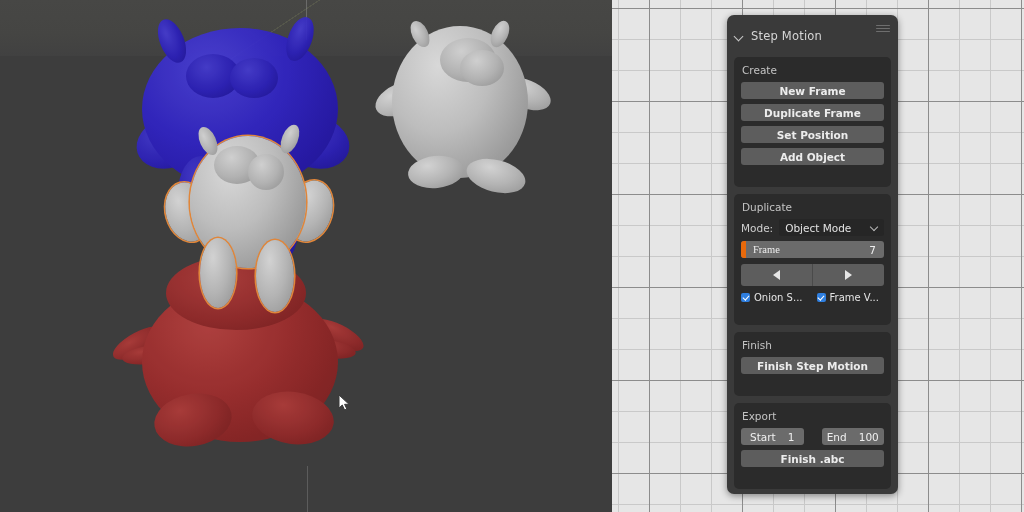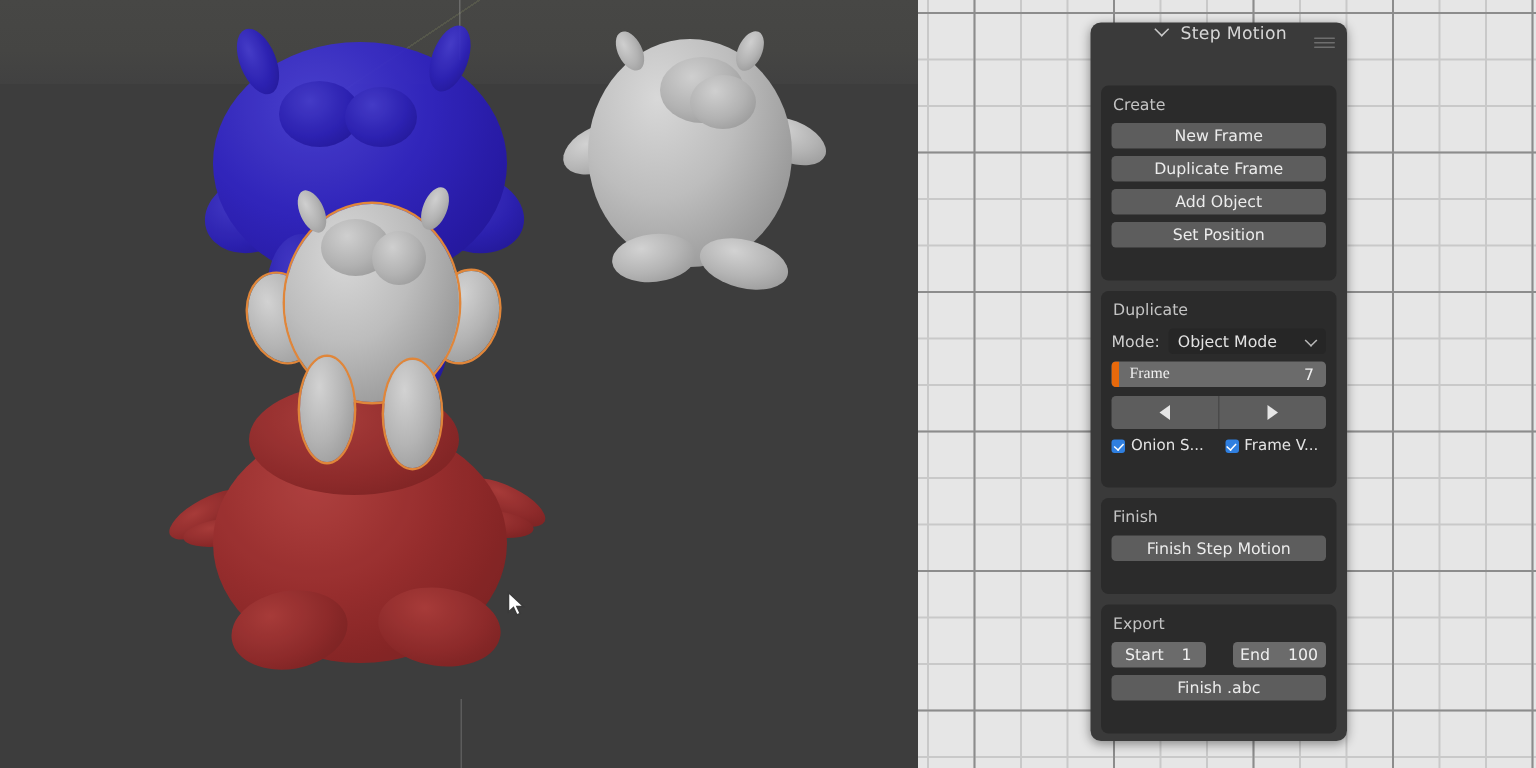--- a/index.html
+++ b/index.html
@@ -76,23 +76,22 @@
   .cursor{position:absolute;width:0;height:0;}
   .cursor svg{display:block;}
 
   
   .panel{
     position:absolute;left:727px;top:15px;width:171px;height:479px;
     background:#3a3a3a;border-radius:7px;
     box-shadow:0 2px 7px rgba(0,0,0,.42);
   }
   .panel-header{
-    position:relative;height:42px;display:flex;
+    position:relative;height:42px;display:flex;align-items:center;
     padding:0 8px;
-    margin-left:36px;
   }
   .chev-down{width:9px;height:9px;position:relative;margin-right:7px;flex:0 0 auto;}
   .chev-down::before{
     content:"";position:absolute;left:0;top:1px;width:6px;height:6px;
     border-right:1.6px solid #c8c8c8;border-bottom:1.6px solid #c8c8c8;
     transform:rotate(45deg);
   }
   .panel-title{font-size:11.5px;color:#d6d6d6;letter-spacing:.2px;}
   .grip{position:absolute;right:8px;top:10px;width:14px;height:7px;}
   .grip span{display:block;height:1px;background:#6e6e6e;margin-bottom:2px;border-radius:1px;}
@@ -100,21 +99,21 @@
   .section{
     margin:0 7px 7px 7px;background:#2b2b2b;border-radius:5px;
     padding:6px 7px 22px 7px;
   }
   .sec-title{font-size:10.5px;color:#c4c4c4;margin:1px 0 6px 1px;}
 
   .btn{
     display:flex;align-items:center;justify-content:center;
     height:17px;border-radius:3px;background:#5d5d5d;
     color:#ececec;font-size:10.5px;margin-bottom:5px;
-    cursor:default;user-select:none;
+    cursor:default;user-select:none;font-weight:bold;
   }
   .btn:last-child{margin-bottom:0;}
 
   .row{display:flex;align-items:center;margin-bottom:5px;}
   .lbl{font-size:10.5px;color:#cfcfcf;margin-right:6px;}
 
   .select{
     flex:1;height:17px;background:#262626;border-radius:3px;
     display:flex;align-items:center;padding:0 6px;
     color:#e2e2e2;font-size:10.5px;position:relative;
@@ -246,22 +245,22 @@
         <span></span>
           <span></span>
           <span></span>
       </span>
     </div>
 
     <div class="section">
       <div class="sec-title">Create</div>
       <div class="btn">New Frame</div>
       <div class="btn">Duplicate Frame</div>
+      <div class="btn">Set Position</div>
       <div class="btn">Add Object</div>
-      <div class="btn">Set Position</div>
     </div>
 
     <div class="section">
       <div class="sec-title">Duplicate</div>
 
       <div class="row">
         <span class="lbl">Mode:</span>
         <div class="select">
           <span>Object Mode</span>
           <span class="cv"></span>

